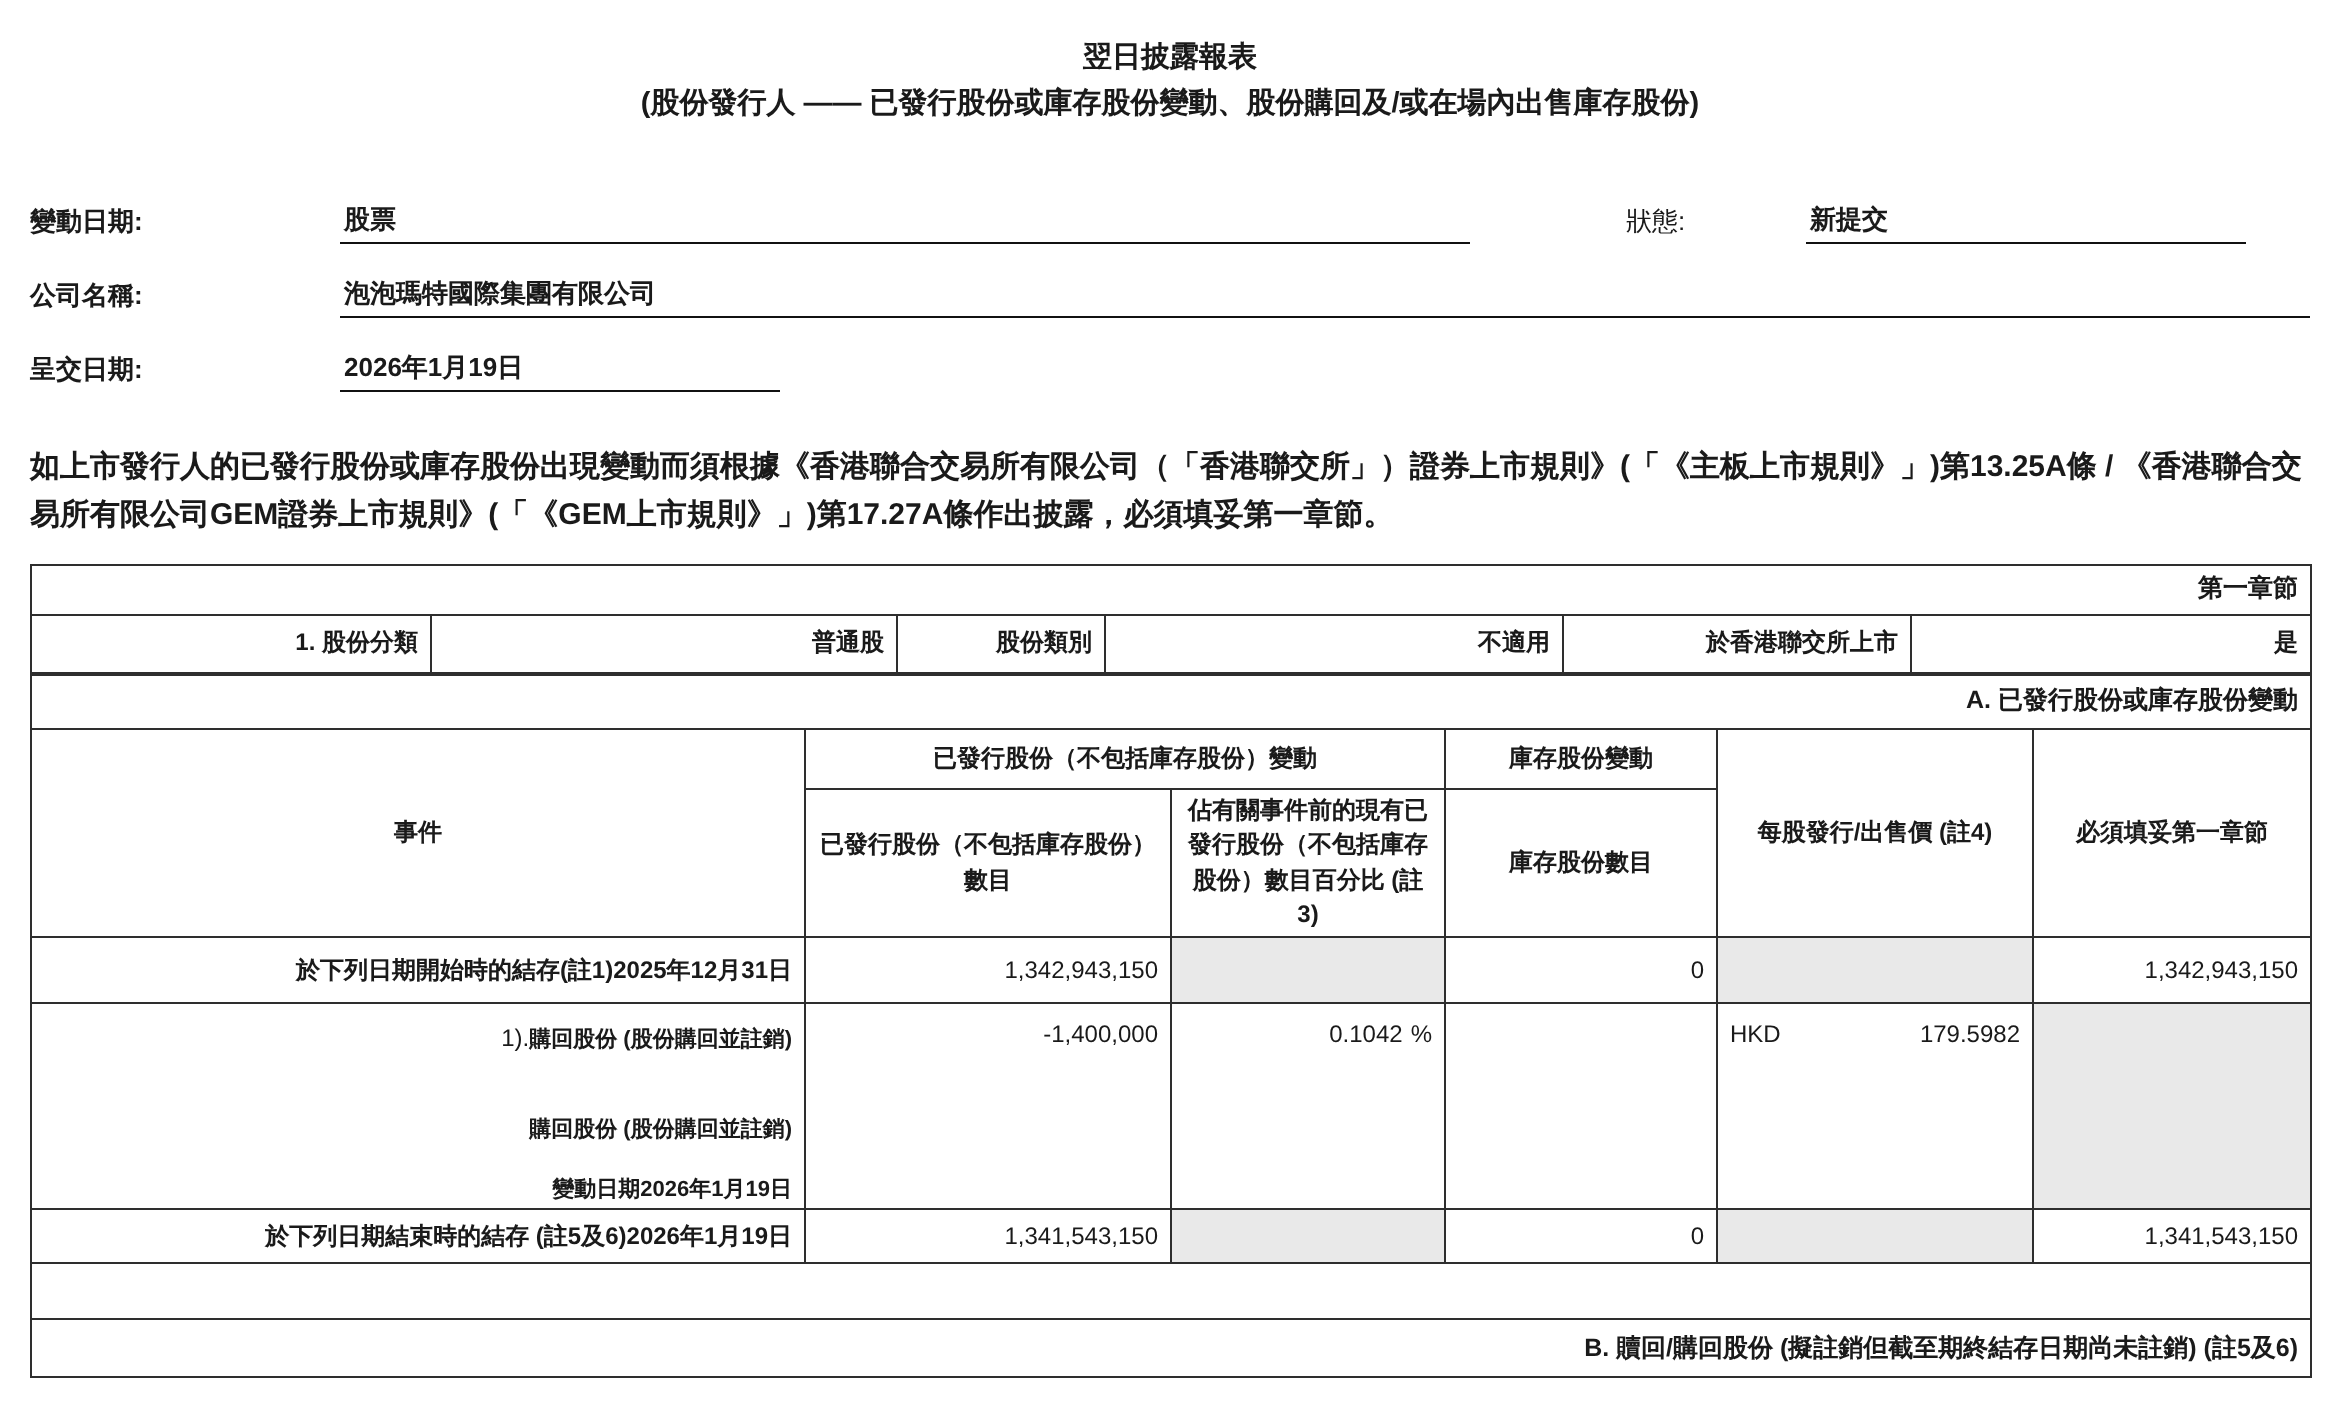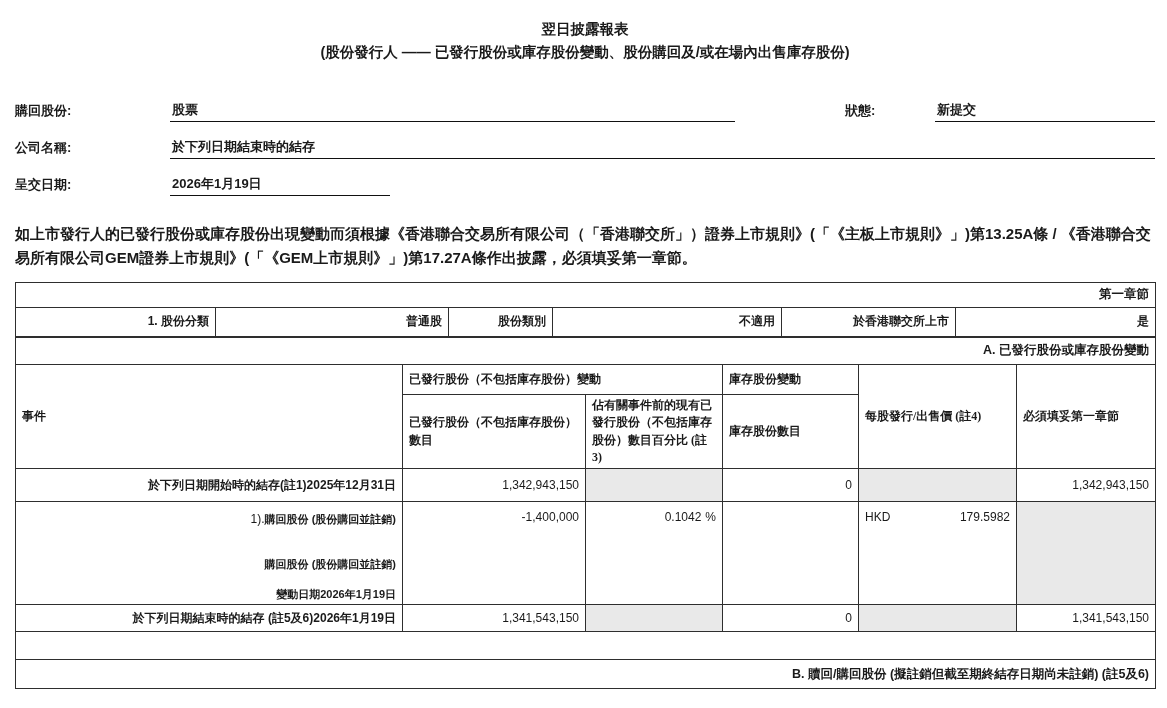--- a/index.html
+++ b/index.html
@@ -17,34 +17,34 @@
   .title-block { text-align: center; font-weight: bold; font-size: 14.5px; line-height: 1.6; margin-bottom: 34px; }
 
   
   .form-area { margin-left: 0; }
   .form-row { display: flex; align-items: flex-end; height: 24px; margin-bottom: 13px; font-size: 13px; }
   .f-label { width: 155px; font-weight: bold; padding-bottom: 2px; }
   .f-value { border-bottom: 1.5px solid #111; font-weight: bold; padding: 0 2px 2px 2px; }
   .w565 { width: 565px; }
   .wfull { width: 985px; }
   .w220 { width: 220px; }
-  .status-label { width: 90px; margin-left: 110px; font-weight: bold; padding-bottom: 2px; }
+  .status-label { width: 90px; margin-left: 78px; font-weight: normal; padding-bottom: 2px; }
 
   
   .intro { margin-top: 26px; width: 1140px; font-size: 15px; line-height: 1.55; font-weight: bold; }
 
   
   table { border-collapse: collapse; table-layout: fixed; width: 1140px; margin-top: 0; }
   .tbl1 { margin-top: 13px; }
   td { border: 1.5px solid #2e2e2e; font-size: 12px; padding: 2px 6px; vertical-align: middle; word-break: break-all; text-align: right; }
   .sec-hdr td { font-weight: bold; font-size: 12.5px; }
   .bold { font-weight: bold; }
   .right { text-align: right; }
   .shade { background: #e9e9e9; }
-  .hdr { font-weight: bold; text-align: left; line-height: 1.45; font-family: Liberation Serif, serif; }
+  .hdr { font-weight: bold; text-align: center; line-height: 1.45; }
   .num { font-weight: normal; }
   .vtop { vertical-align: top; padding-top: 8px; }
 
   .lbl-date-label { display: inline-block; width: 192px; }
   .evt-index { display: inline-block; width: 34px; font-weight: normal; }
   .evt-line1 { margin-top: 2px; font-size: 12px; }
   .evt-sub { margin-left: 34px; font-size: 11px; font-weight: bold; }
   .evt-line2 { margin-top: 30px; }
   .evt-line3 { margin-top: 15px; }
   .chg-label { display: inline-block; width: 158px; }
@@ -56,28 +56,28 @@
 
 <div class="page">
 
   <div class="title-block">
     <div>翌日披露報表</div>
     <div>(股份發行人 —— 已發行股份或庫存股份變動、股份購回及/或在場內出售庫存股份)</div>
   </div>
 
   <div class="form-area">
     <div class="form-row">
-      <div class="f-label">購回股份:</div>
+      <div class="f-label">變動日期:</div>
       <div class="f-value w565">股票</div>
       <div class="status-label">狀態:</div>
       <div class="f-value w220">新提交</div>
     </div>
     <div class="form-row">
       <div class="f-label">公司名稱:</div>
-      <div class="f-value wfull">於下列日期結束時的結存</div>
+      <div class="f-value wfull">泡泡瑪特國際集團有限公司</div>
     </div>
     <div class="form-row">
       <div class="f-label">呈交日期:</div>
       <div class="f-value w220">2026年1月19日</div>
     </div>
   </div>
 
   <div class="intro">如上市發行人的已發行股份或庫存股份出現變動而須根據《香港聯合交易所有限公司（「香港聯交所」）證券上市規則》(「《主板上市規則》」)第13.25A條 / 《香港聯合交易所有限公司GEM證券上市規則》(「《GEM上市規則》」)第17.27A條作出披露，必須填妥第一章節。</div>
 
   <table class="tbl1">

